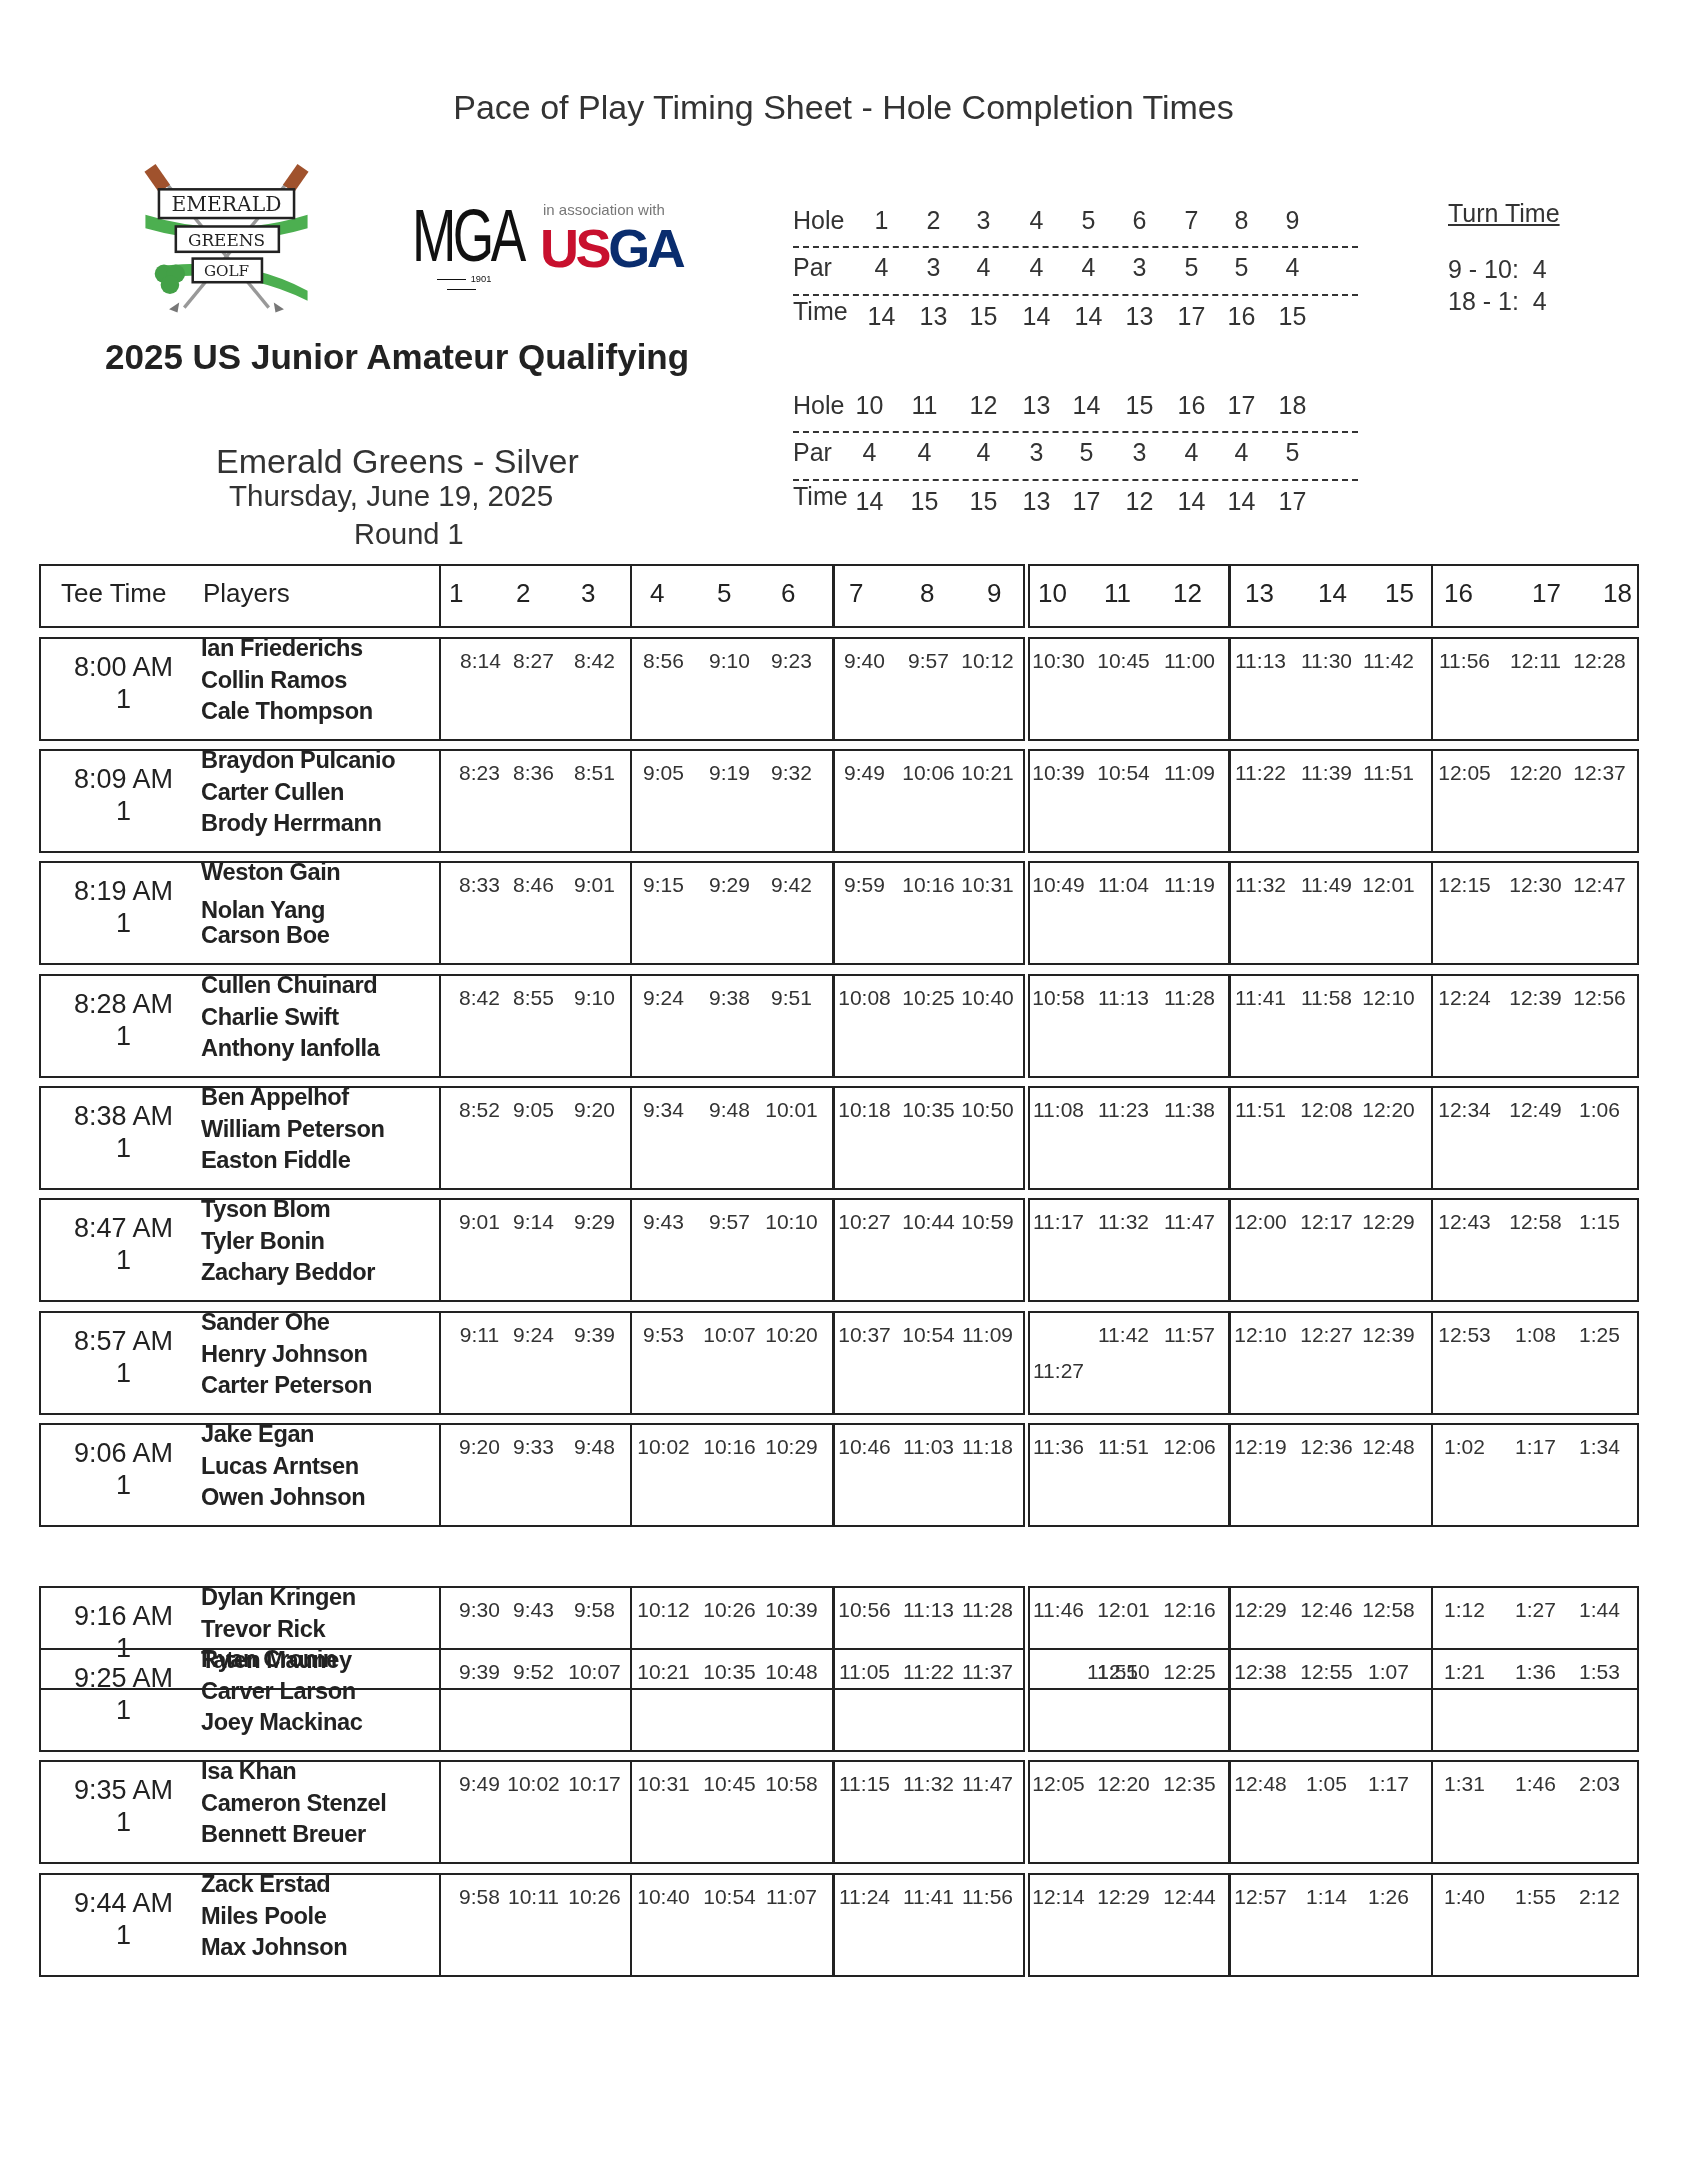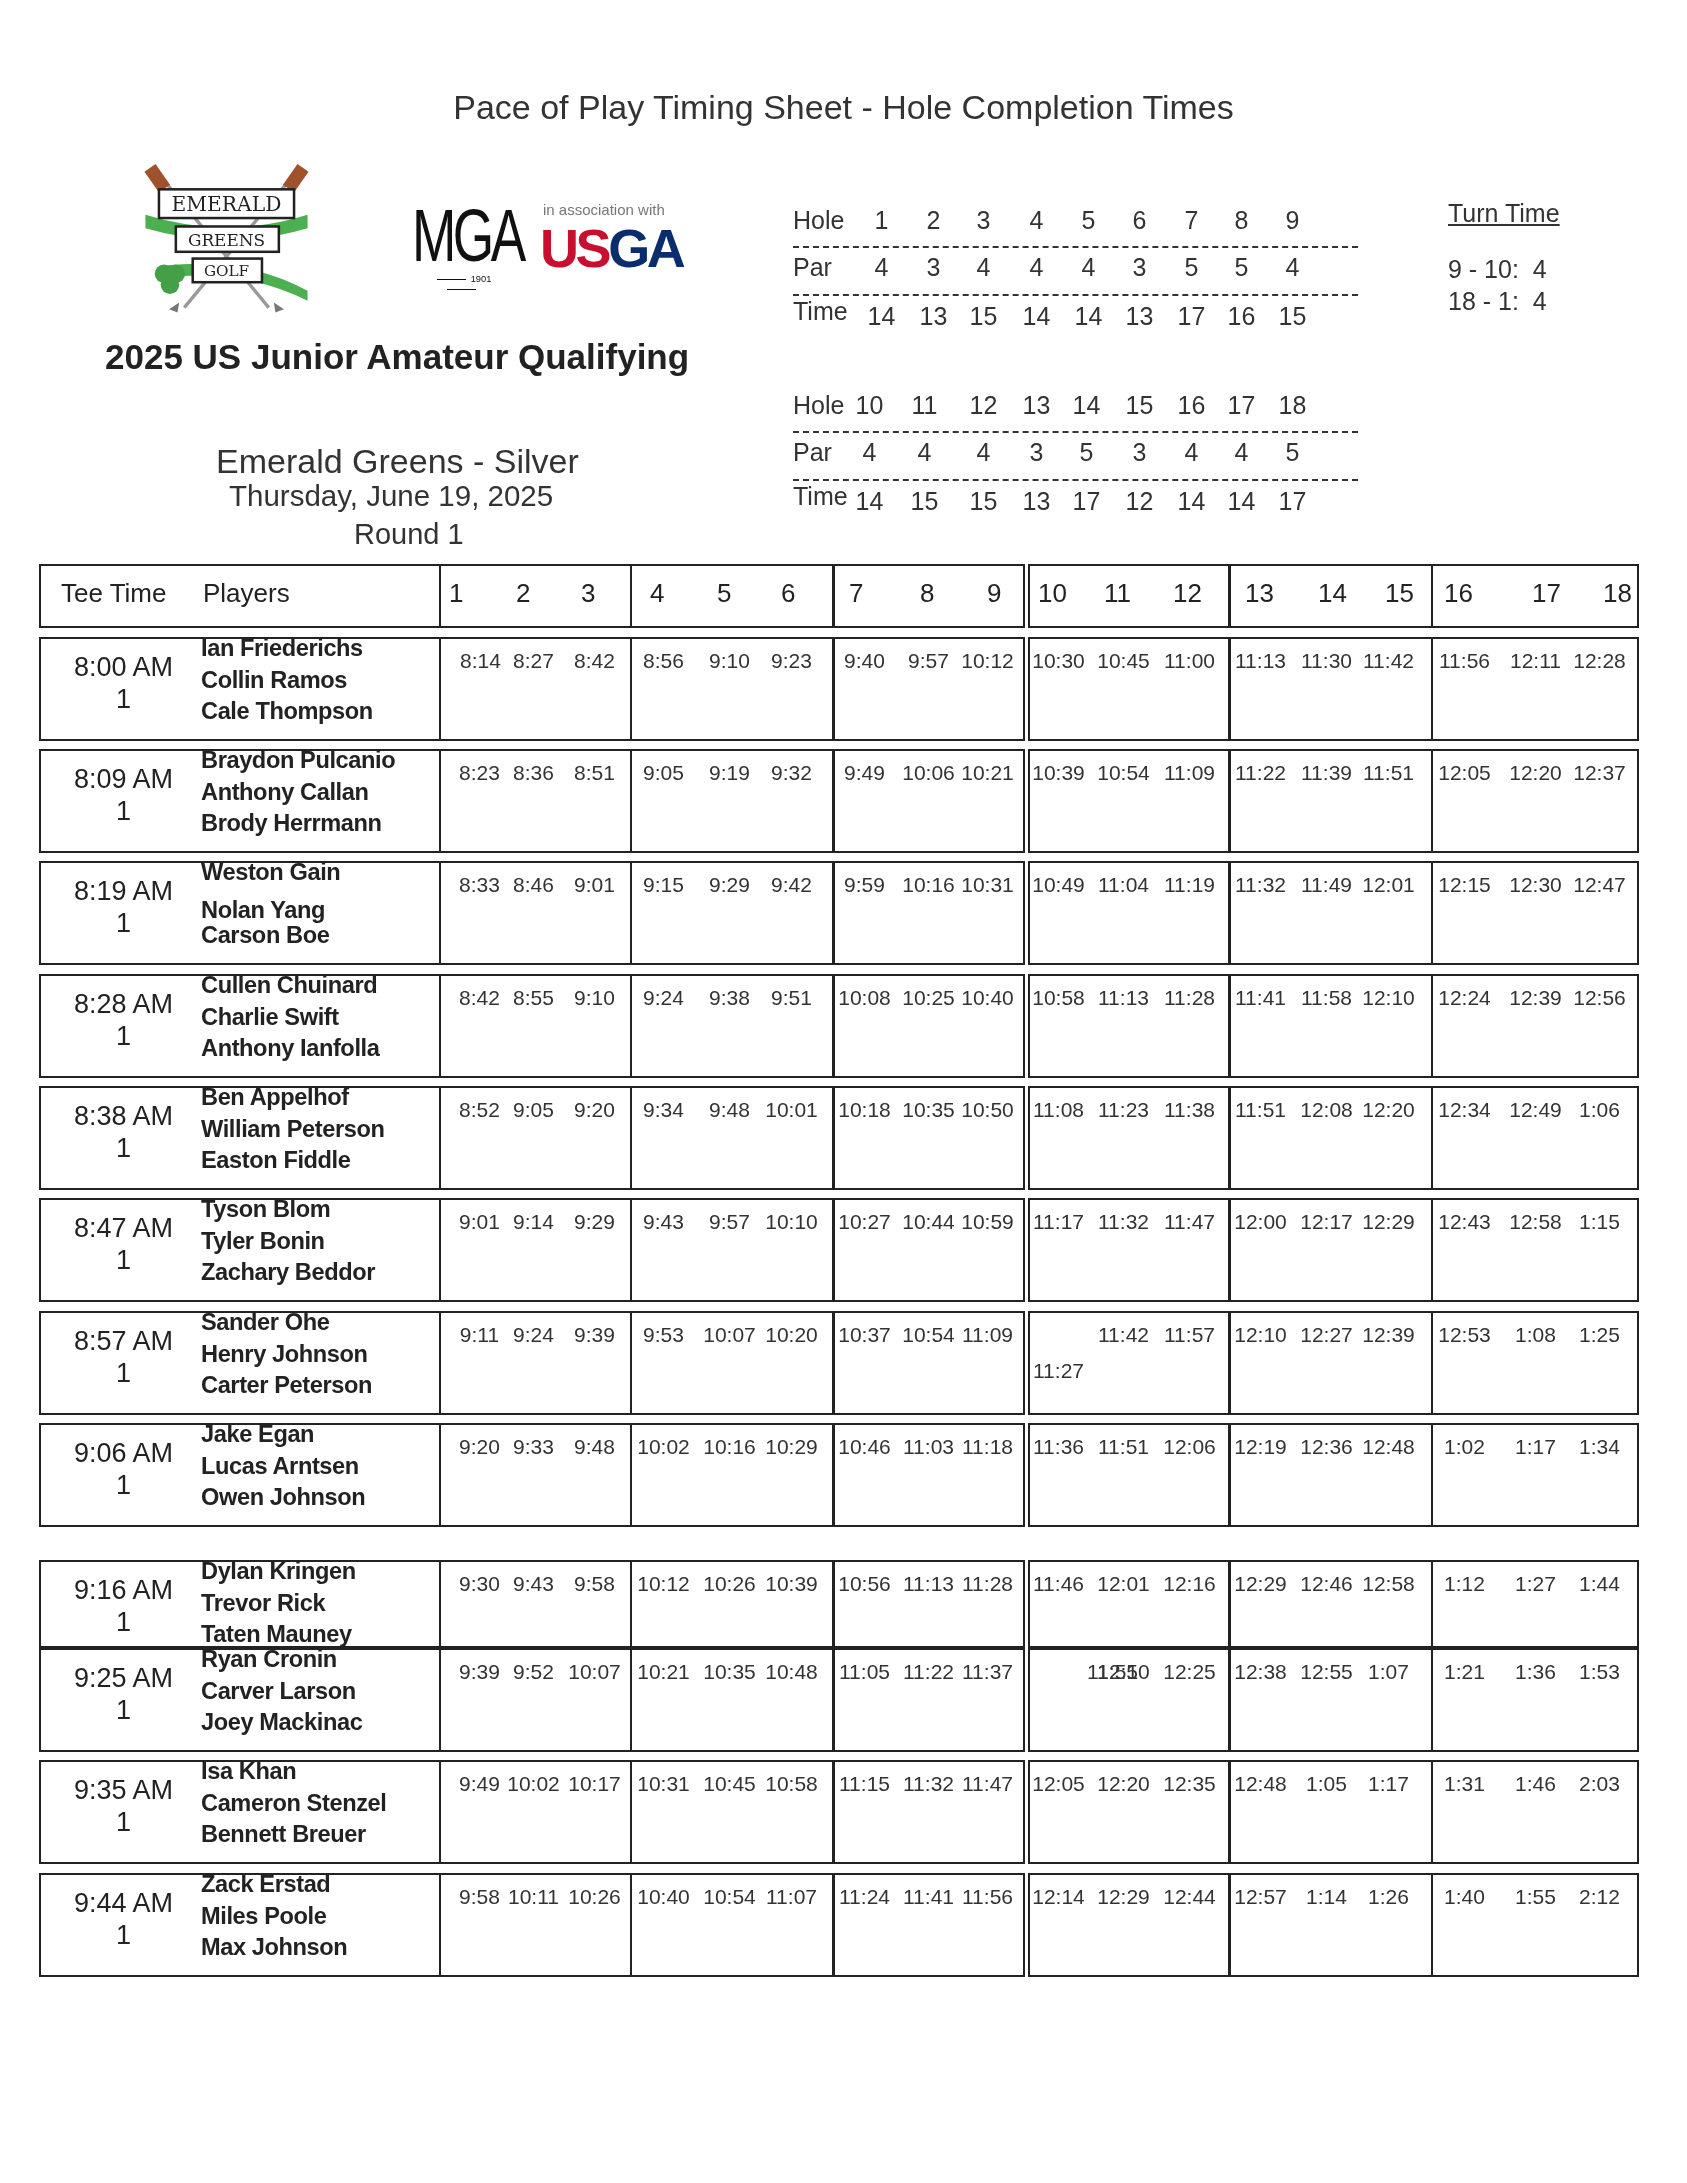--- a/index.html
+++ b/index.html
@@ -230,21 +230,21 @@
       <div class="box" style="left: 0px; width: 402px;"></div>
       <div class="box" style="left: 400px; width: 193px;"></div>
       <div class="box" style="left: 591px; width: 205px;"></div>
       <div class="box" style="left: 793px; width: 193px;"></div>
       <div class="box" style="left: 989px; width: 203px;"></div>
       <div class="box" style="left: 1189px; width: 205px;"></div>
       <div class="box" style="left: 1392px; width: 208px;"></div>
       <div class="tt" style="left: 0px; top: 15px;">8:09 AM</div>
       <div class="tt" style="left: 0px; top: 47px;">1</div>
       <div class="pl" style="left: 162px; top: -1.7px;">Braydon Pulcanio</div>
-      <div class="pl" style="left: 162px; top: 29.5px;">Anthony Callan</div>
+      <div class="pl" style="left: 162px; top: 29.5px;">Carter Cullen</div>
       <div class="pl" style="left: 162px; top: 61px;">Brody Herrmann</div>
       <div class="tm" style="left: 411px; top: 11.8px;">8:23</div>
       <div class="tm" style="left: 465px; top: 11.8px;">8:36</div>
       <div class="tm" style="left: 526px; top: 11.8px;">8:51</div>
       <div class="tm" style="left: 595px; top: 11.8px;">9:05</div>
       <div class="tm" style="left: 661px; top: 11.8px;">9:19</div>
       <div class="tm" style="left: 723px; top: 11.8px;">9:32</div>
       <div class="tm" style="left: 796px; top: 11.8px;">9:49</div>
       <div class="tm" style="left: 860px; top: 11.8px;">10:06</div>
       <div class="tm" style="left: 919px; top: 11.8px;">10:21</div>
@@ -443,21 +443,21 @@
       <div class="tm" style="left: 990px; top: 11.8px;">11:36</div>
       <div class="tm" style="left: 1055px; top: 11.8px;">11:51</div>
       <div class="tm" style="left: 1121px; top: 11.8px;">12:06</div>
       <div class="tm" style="left: 1192px; top: 11.8px;">12:19</div>
       <div class="tm" style="left: 1258px; top: 11.8px;">12:36</div>
       <div class="tm" style="left: 1320px; top: 11.8px;">12:48</div>
       <div class="tm" style="left: 1396px; top: 11.8px;">1:02</div>
       <div class="tm" style="left: 1467px; top: 11.8px;">1:17</div>
       <div class="tm" style="left: 1531px; top: 11.8px;">1:34</div>
     </div>
-    <div class="grp" style="top: 996px; height: 88px;">
+    <div class="grp" style="top: 1022px; height: 104px;">
       <div class="box" style="left: 0px; width: 402px;"></div>
       <div class="box" style="left: 400px; width: 193px;"></div>
       <div class="box" style="left: 591px; width: 205px;"></div>
       <div class="box" style="left: 793px; width: 193px;"></div>
       <div class="box" style="left: 989px; width: 203px;"></div>
       <div class="box" style="left: 1189px; width: 205px;"></div>
       <div class="box" style="left: 1392px; width: 208px;"></div>
       <div class="tt" style="left: 0px; top: 15px;">9:16 AM</div>
       <div class="tt" style="left: 0px; top: 47px;">1</div>
       <div class="pl" style="left: 162px; top: -1.7px;">Dylan Kringen</div>

